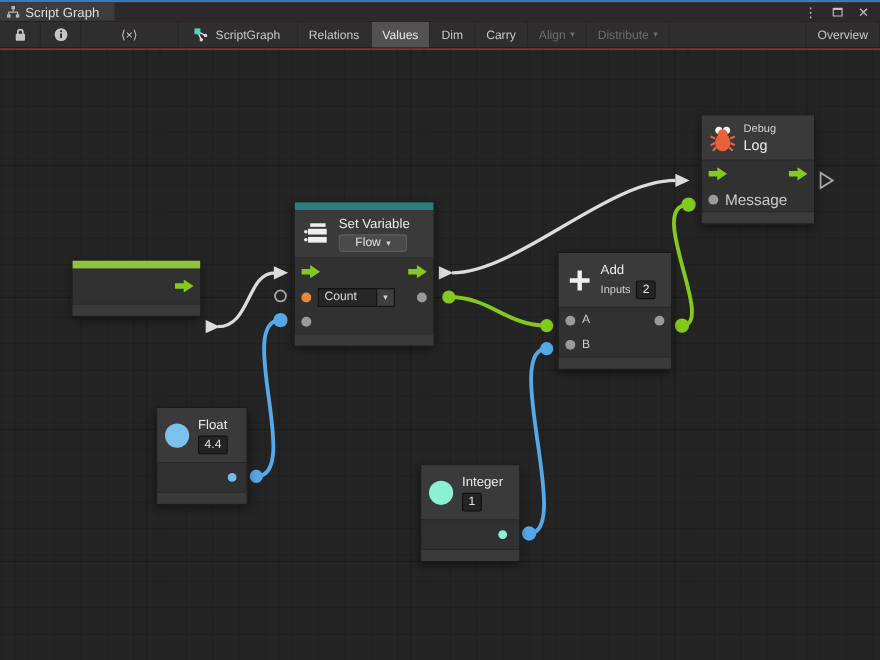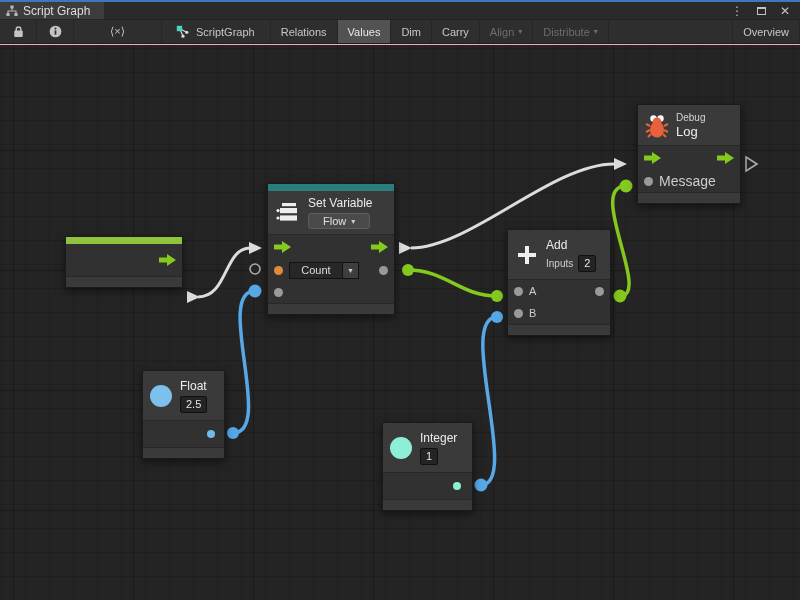--- a/index.html
+++ b/index.html
@@ -1,18 +1,18 @@
 <!DOCTYPE html>
 <html><head>
 <meta charset="utf-8">
 <style>
   html,body{margin:0;padding:0;background:#1e1e1e;}
   *{box-sizing:border-box;}
   body{width:800px;height:600px;overflow:hidden;font-family:"Liberation Sans",sans-serif;-webkit-font-smoothing:antialiased;}
-  #app{position:relative;width:800px;height:600px;background:#f9a8d4;}
+  #app{position:relative;width:800px;height:600px;background:#ef4444;}
 
   
   #topline{position:absolute;left:0;top:0;width:800px;height:2px;background:#3c79b8;}
   #titlebar{position:absolute;left:0;top:2px;width:800px;height:17px;background:#2a2a2a;display:flex;align-items:stretch;}
   #tab{display:flex;align-items:center;gap:5px;background:#3c3c3c;padding:0 14px 0 6px;font-size:12px;color:#dedede;}
   #wincontrols{margin-left:auto;display:flex;align-items:center;gap:14px;padding-right:10px;color:#c2c2c2;}
   #wincontrols .wc{font-size:12px;line-height:1;cursor:default;}
   .maxbox{width:9px;height:8px;border:1px solid #c2c2c2;border-top-width:2px;display:inline-block;}
 
   
@@ -53,21 +53,21 @@
   .dot.gray{background:#9a9a9a;}
   .dot.orange{background:#e08a3a;}
   .dot.sm{width:8px;height:8px;}
   .dot.blue{background:#6fbbeb;}
   .dot.aqua{background:#8cf0d4;}
   .grow{flex:1;}
   .flowarrow{width:17px;height:12px;flex:0 0 auto;display:inline-block;}
   .valuebox{background:#242424;border:1px solid #101010;border-radius:2px;color:#e6e6e6;font-size:11px;padding:0 5px;line-height:15px;display:inline-block;}
   .ddlight{display:inline-flex;align-items:center;gap:5px;background:#4a4a4a;border:1px solid #5d5d5d;border-radius:3px;padding:1px 14px;font-size:11px;color:#e2e2e2;margin-top:2px;}
   .ddlight .chev{font-size:8px;color:#cfcfcf;}
-  .dddark{display:inline-flex;align-items:stretch;text-align:center;}
+  .dddark{display:inline-flex;align-items:stretch;}
   .dddark .field{background:#272727;border:1px solid #111;color:#dcdcdc;font-size:11px;padding:0 5px;width:54px;line-height:15px;}
   .dddark .vbtn{background:#3e3e3e;border:1px solid #111;border-left:none;width:16px;display:flex;align-items:center;justify-content:center;font-size:8px;color:#cfcfcf;}
   .bigcircle{width:22px;height:22px;border-radius:50%;flex:0 0 auto;}
 </style>
 </head>
 <body>
 
 <div id="app">
 
   <div id="topline"></div>
@@ -295,21 +295,21 @@
       <span class="plabel" style="font-size:14px">Message</span>
     </div>
     <div class="nfoot"></div>
   </div>
 
   <div class="node" style="left:142px;top:370px;width:83px">
     <div class="nhead" style="padding-top:8px;padding-bottom:7px;gap:8px">
       <span class="bigcircle" style="background:#7cc0ec"></span>
       <div>
         <div class="t1">Float</div>
-        <span class="valuebox" style="margin-top:2px">2.5</span>
+        <span class="valuebox" style="margin-top:2px">4.4</span>
       </div>
     </div>
     <div class="prow" style="height:26px;padding-right:9px">
       <span class="grow"></span>
       <span class="dot sm blue"></span>
     </div>
     <div class="nfoot"></div>
   </div>
 
   <div class="node" style="left:382px;top:422px;width:91px">

